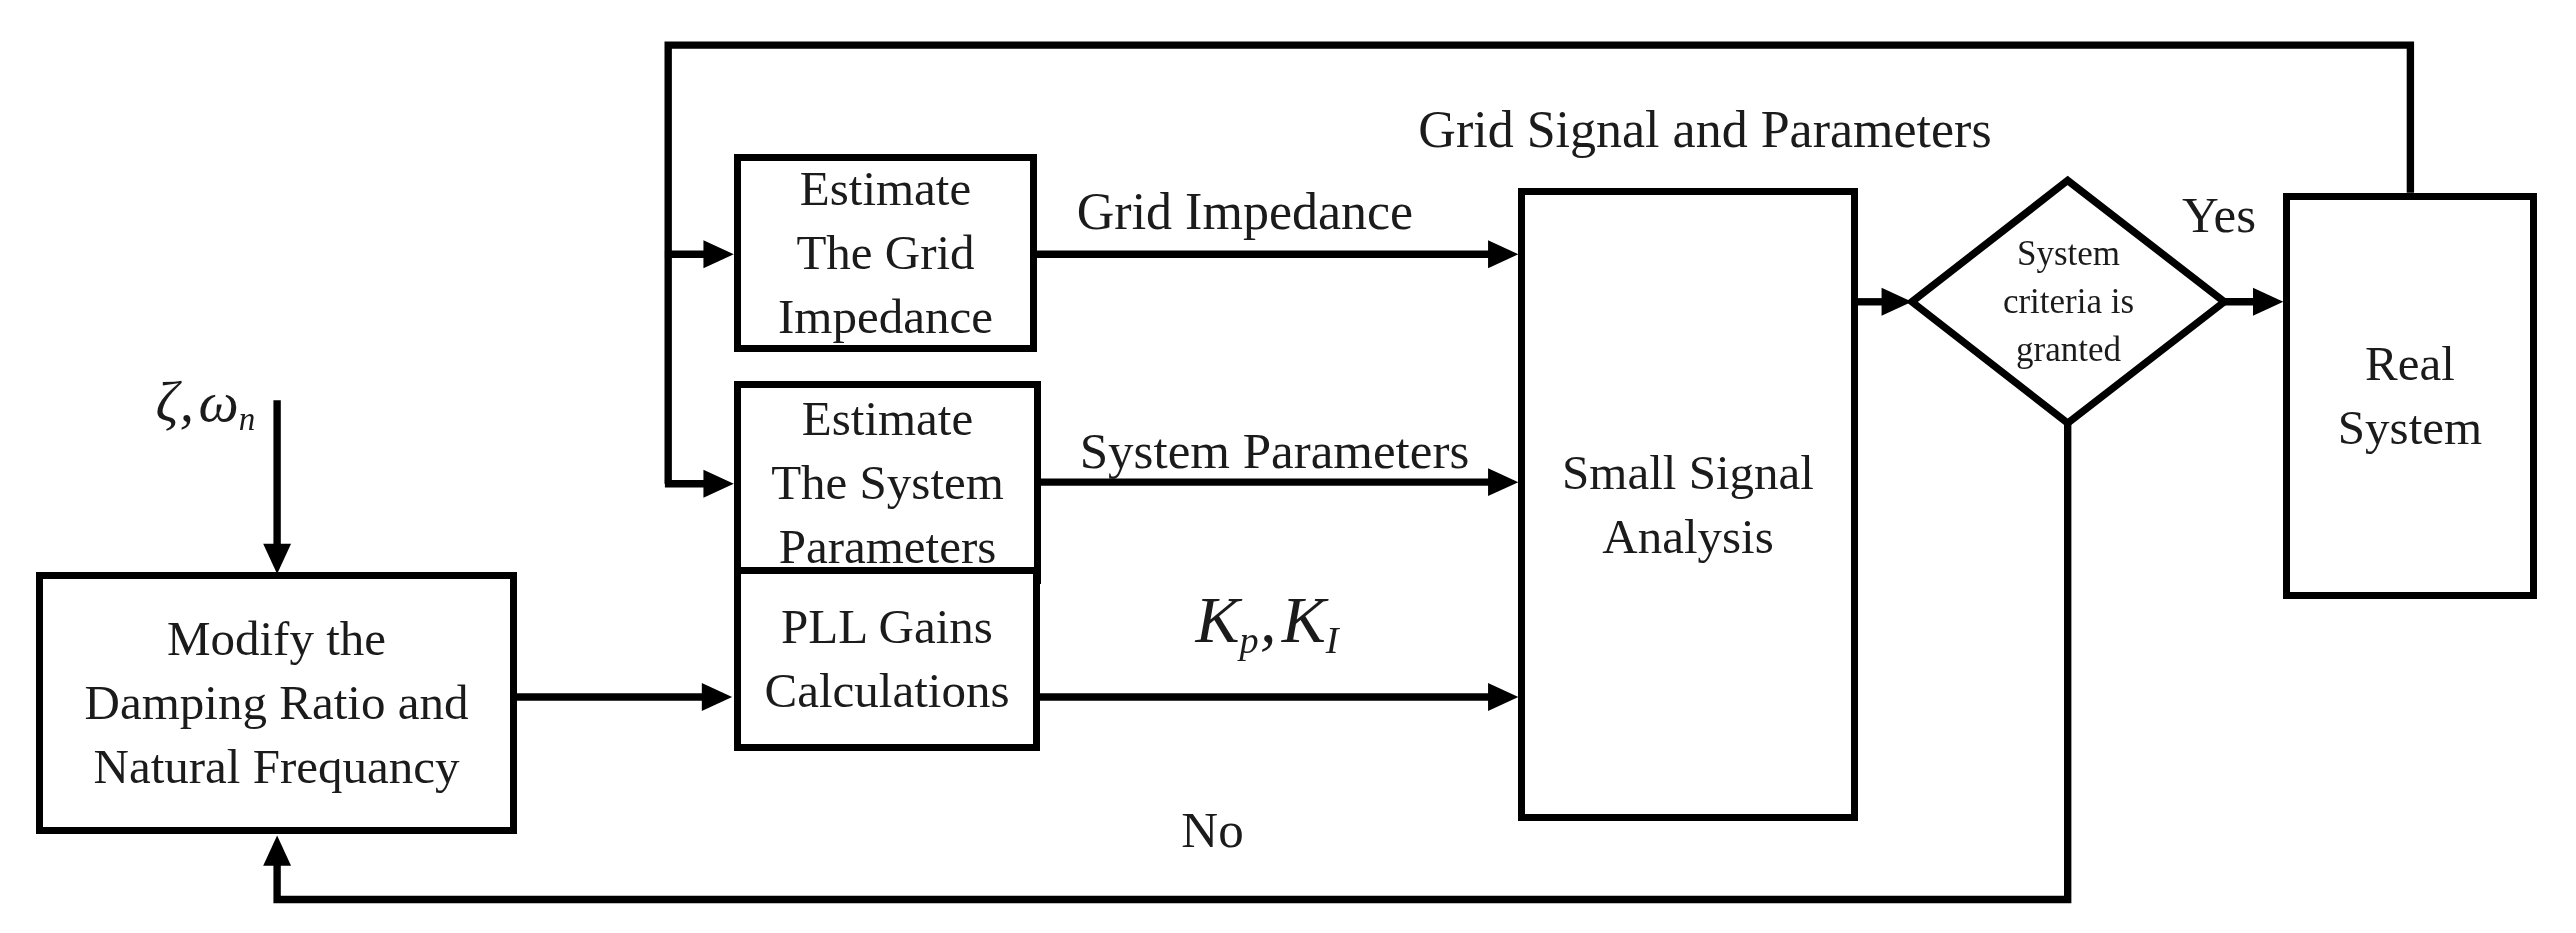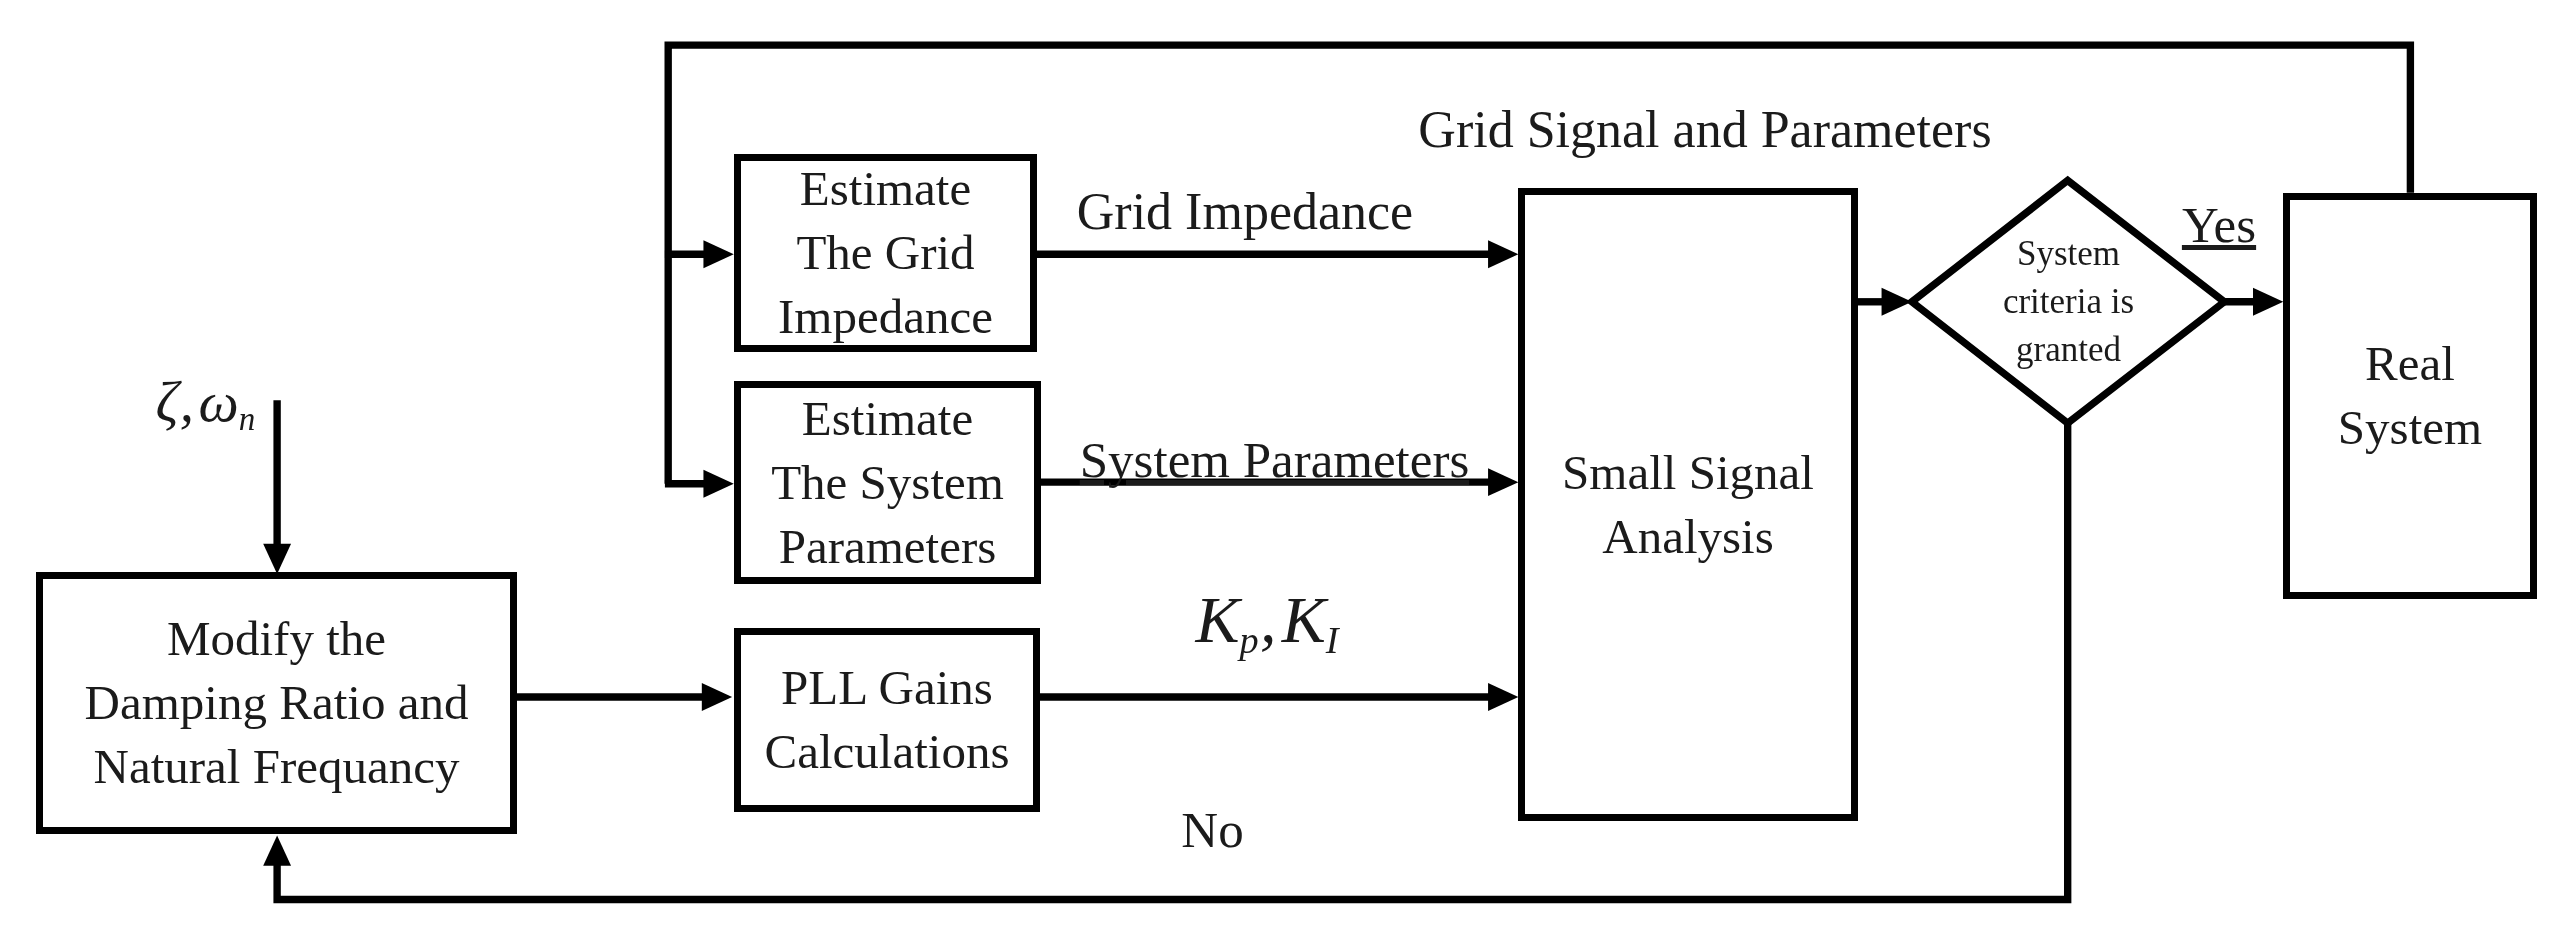--- a/index.html
+++ b/index.html
@@ -23,31 +23,31 @@
   }
   .node .ln{display:block;font-size:49px;line-height:64px;white-space:nowrap;}
   .lbl{position:absolute;text-align:center;white-space:nowrap;font-size:51px;line-height:66px;}
   .lbl.small{font-size:35px;line-height:48px;}
   .formula{font-style:italic;}
   .formula sub{font-size:0.58em;line-height:0;vertical-align:-0.28em;}
   .fcomma{padding:0 0.08em 0 0.02em;}
   
   #n-egi {left:734px; top:154px; width:303px; height:198px;}
   #n-esp {left:734px; top:381px; width:307px; height:203px;}
-  #n-pll {left:734px; top:628px; width:306px; height:184px;}
+  #n-pll {left:734px; top:567px; width:306px; height:184px;}
   #n-ssa {left:1518px;top:154px; width:340px; height:633px;margin-top:34px;}
   #n-mod {left:36px;  top:572px; width:481px; height:262px;}
   #n-rs  {left:2283px;top:193px; width:254px; height:406px;}
   
   #l-gsp {left:1377px;top:59px;  width:656px;font-size:52px;margin-top:38px;}
   #l-gi  {left:1040px;top:179px; width:410px;font-size:52px;}
-  #l-sp  {left:1049px;top:427px; width:451px;text-decoration:underline;}
+  #l-sp  {left:1049px;top:418px; width:451px;}
   #l-kpki{left:1136px;top:580px; width:262px;font-size:66px;line-height:79px;}
   #l-no  {left:1141px;top:797px; width:143px;}
-  #l-yes {left:2145px;top:192px; width:148px;text-decoration:underline;}
+  #l-yes {left:2145px;top:182px; width:148px;}
   #l-zw  {left:111px; top:367px; width:189px;font-size:57px;line-height:69px;}
   #l-dec {left:1949px;top:230px; width:239px;}
 </style>
 </head>
 <body>
 
 <div class="stage">
 
   <svg class="layer" width="2576" height="934" viewBox="0 0 3142 1139">
     <g stroke="#000000" stroke-width="9" fill="none" stroke-linejoin="miter">

